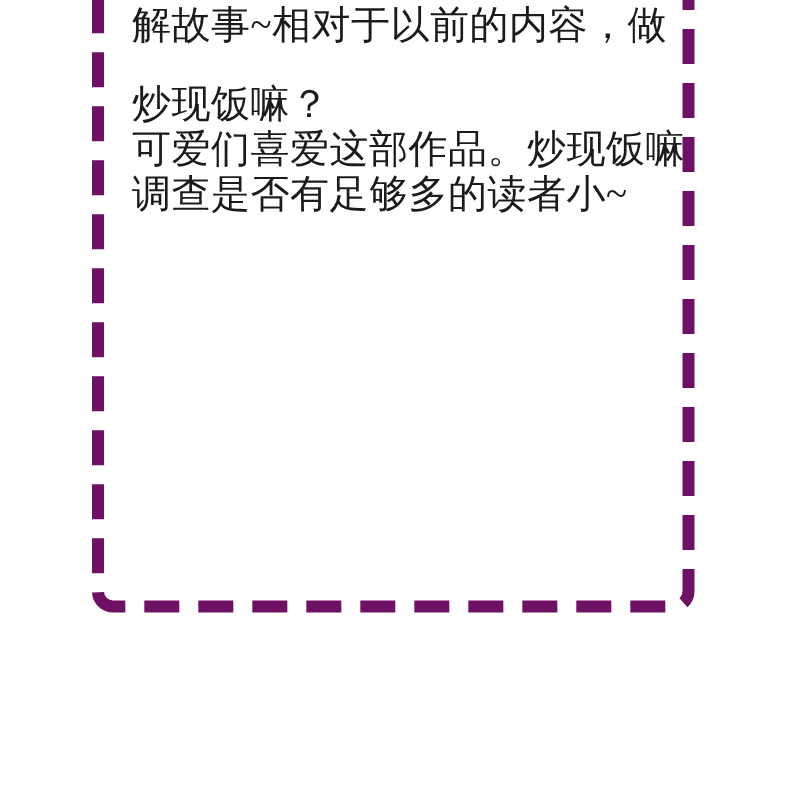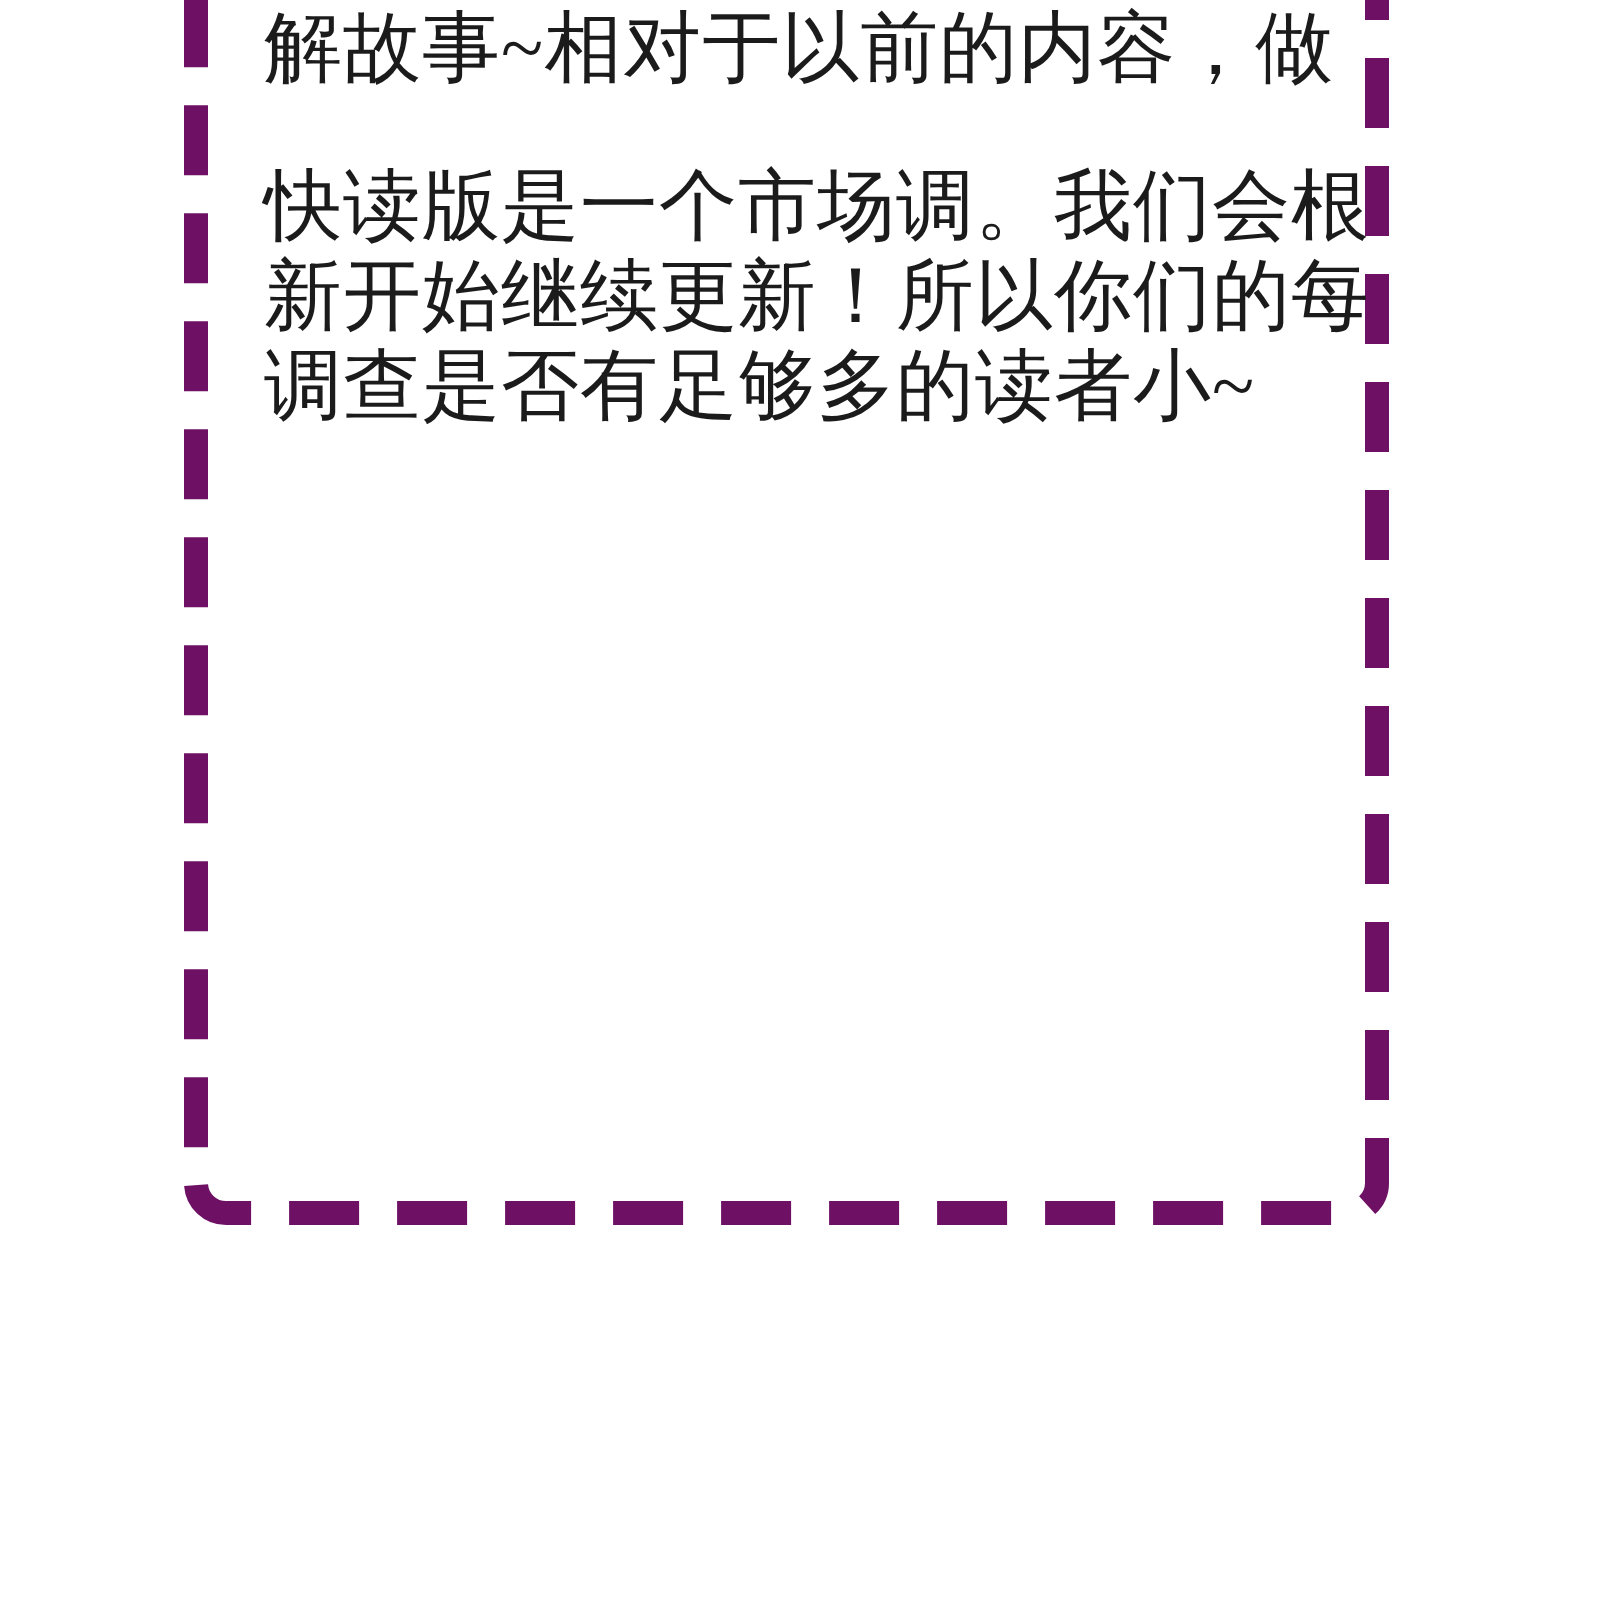--- a/index.html
+++ b/index.html
@@ -47,18 +47,18 @@
 
 <div class="page">
 
   <svg class="border-svg" viewBox="0 0 800 800" xmlns="http://www.w3.org/2000/svg">
     <rect x="98" y="-50" width="590.5" height="656.5" rx="15" ry="15" fill="none" stroke-width="12" stroke-dasharray="35 19" stroke="#6e1164"></rect>
   </svg>
 
   <div class="notice-text">
     <div class="line">解故事~相对于以前的内容，做</div>
     <div class="line line-blank"></div>
-    <div class="line">快读版是一个市场调。我们会根</div>
-    <div class="line">新开始继续更新！所以你们的每</div>
+    <div class="line">炒现饭嘛？</div>
+    <div class="line">可爱们喜爱这部作品。炒现饭嘛</div>
     <div class="line">调查是否有足够多的读者小~</div>
   </div>
 
 </div>
 
 </body></html>

